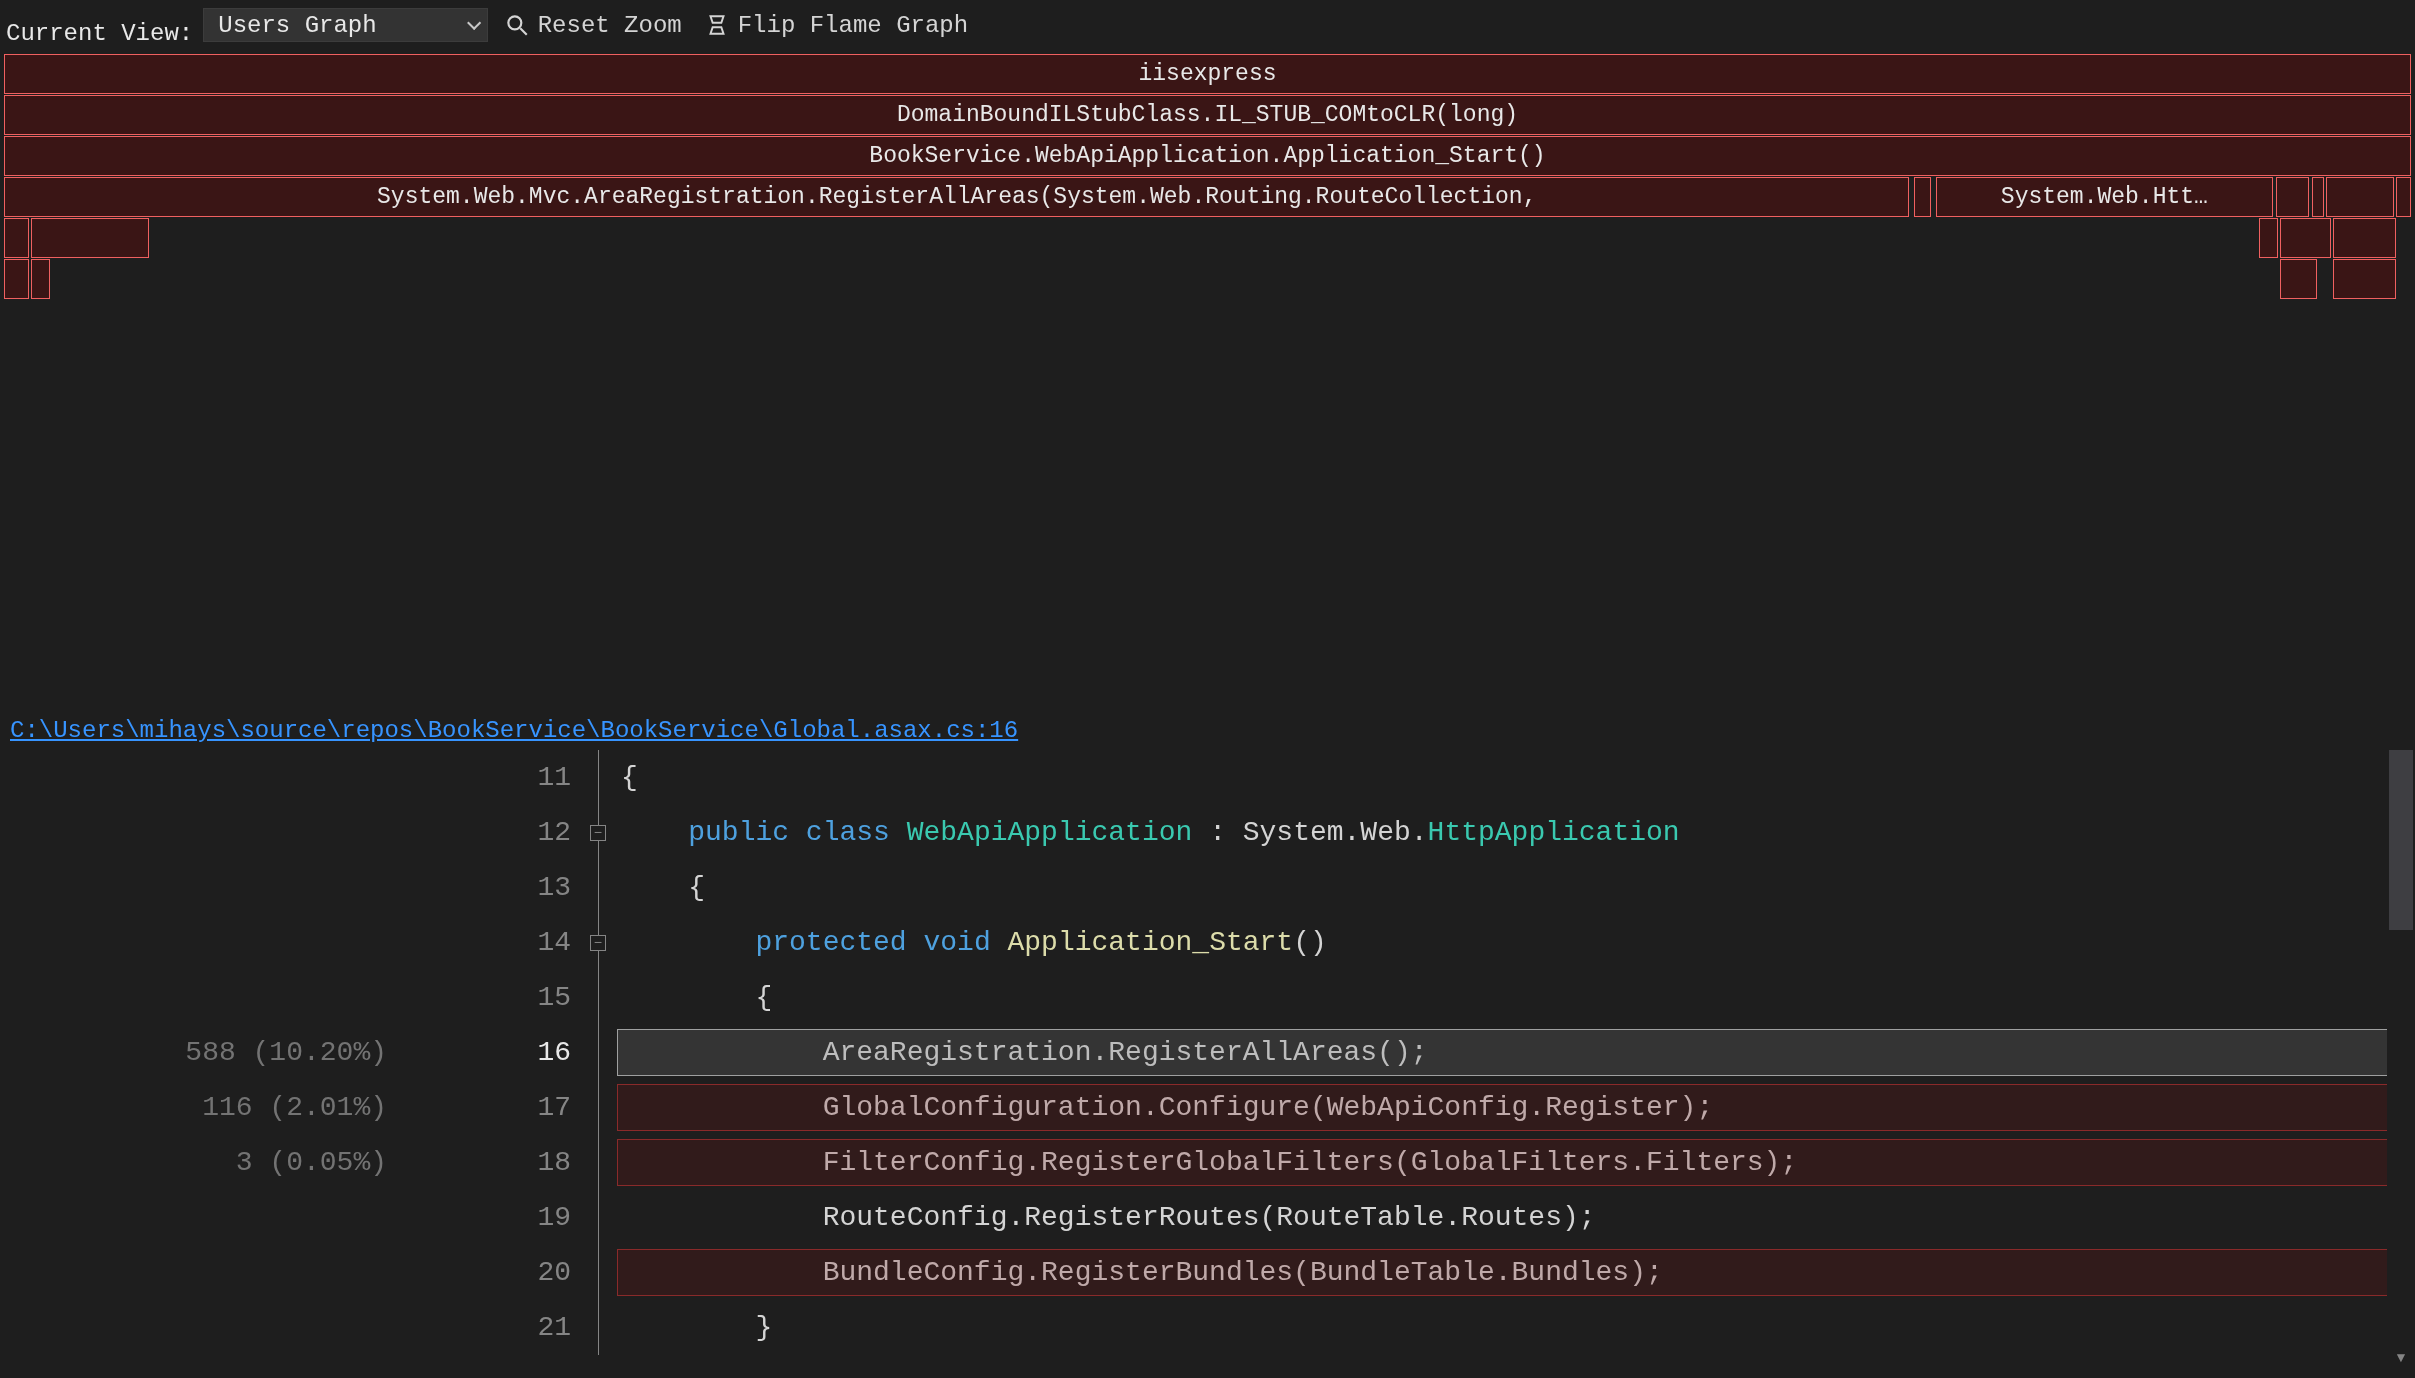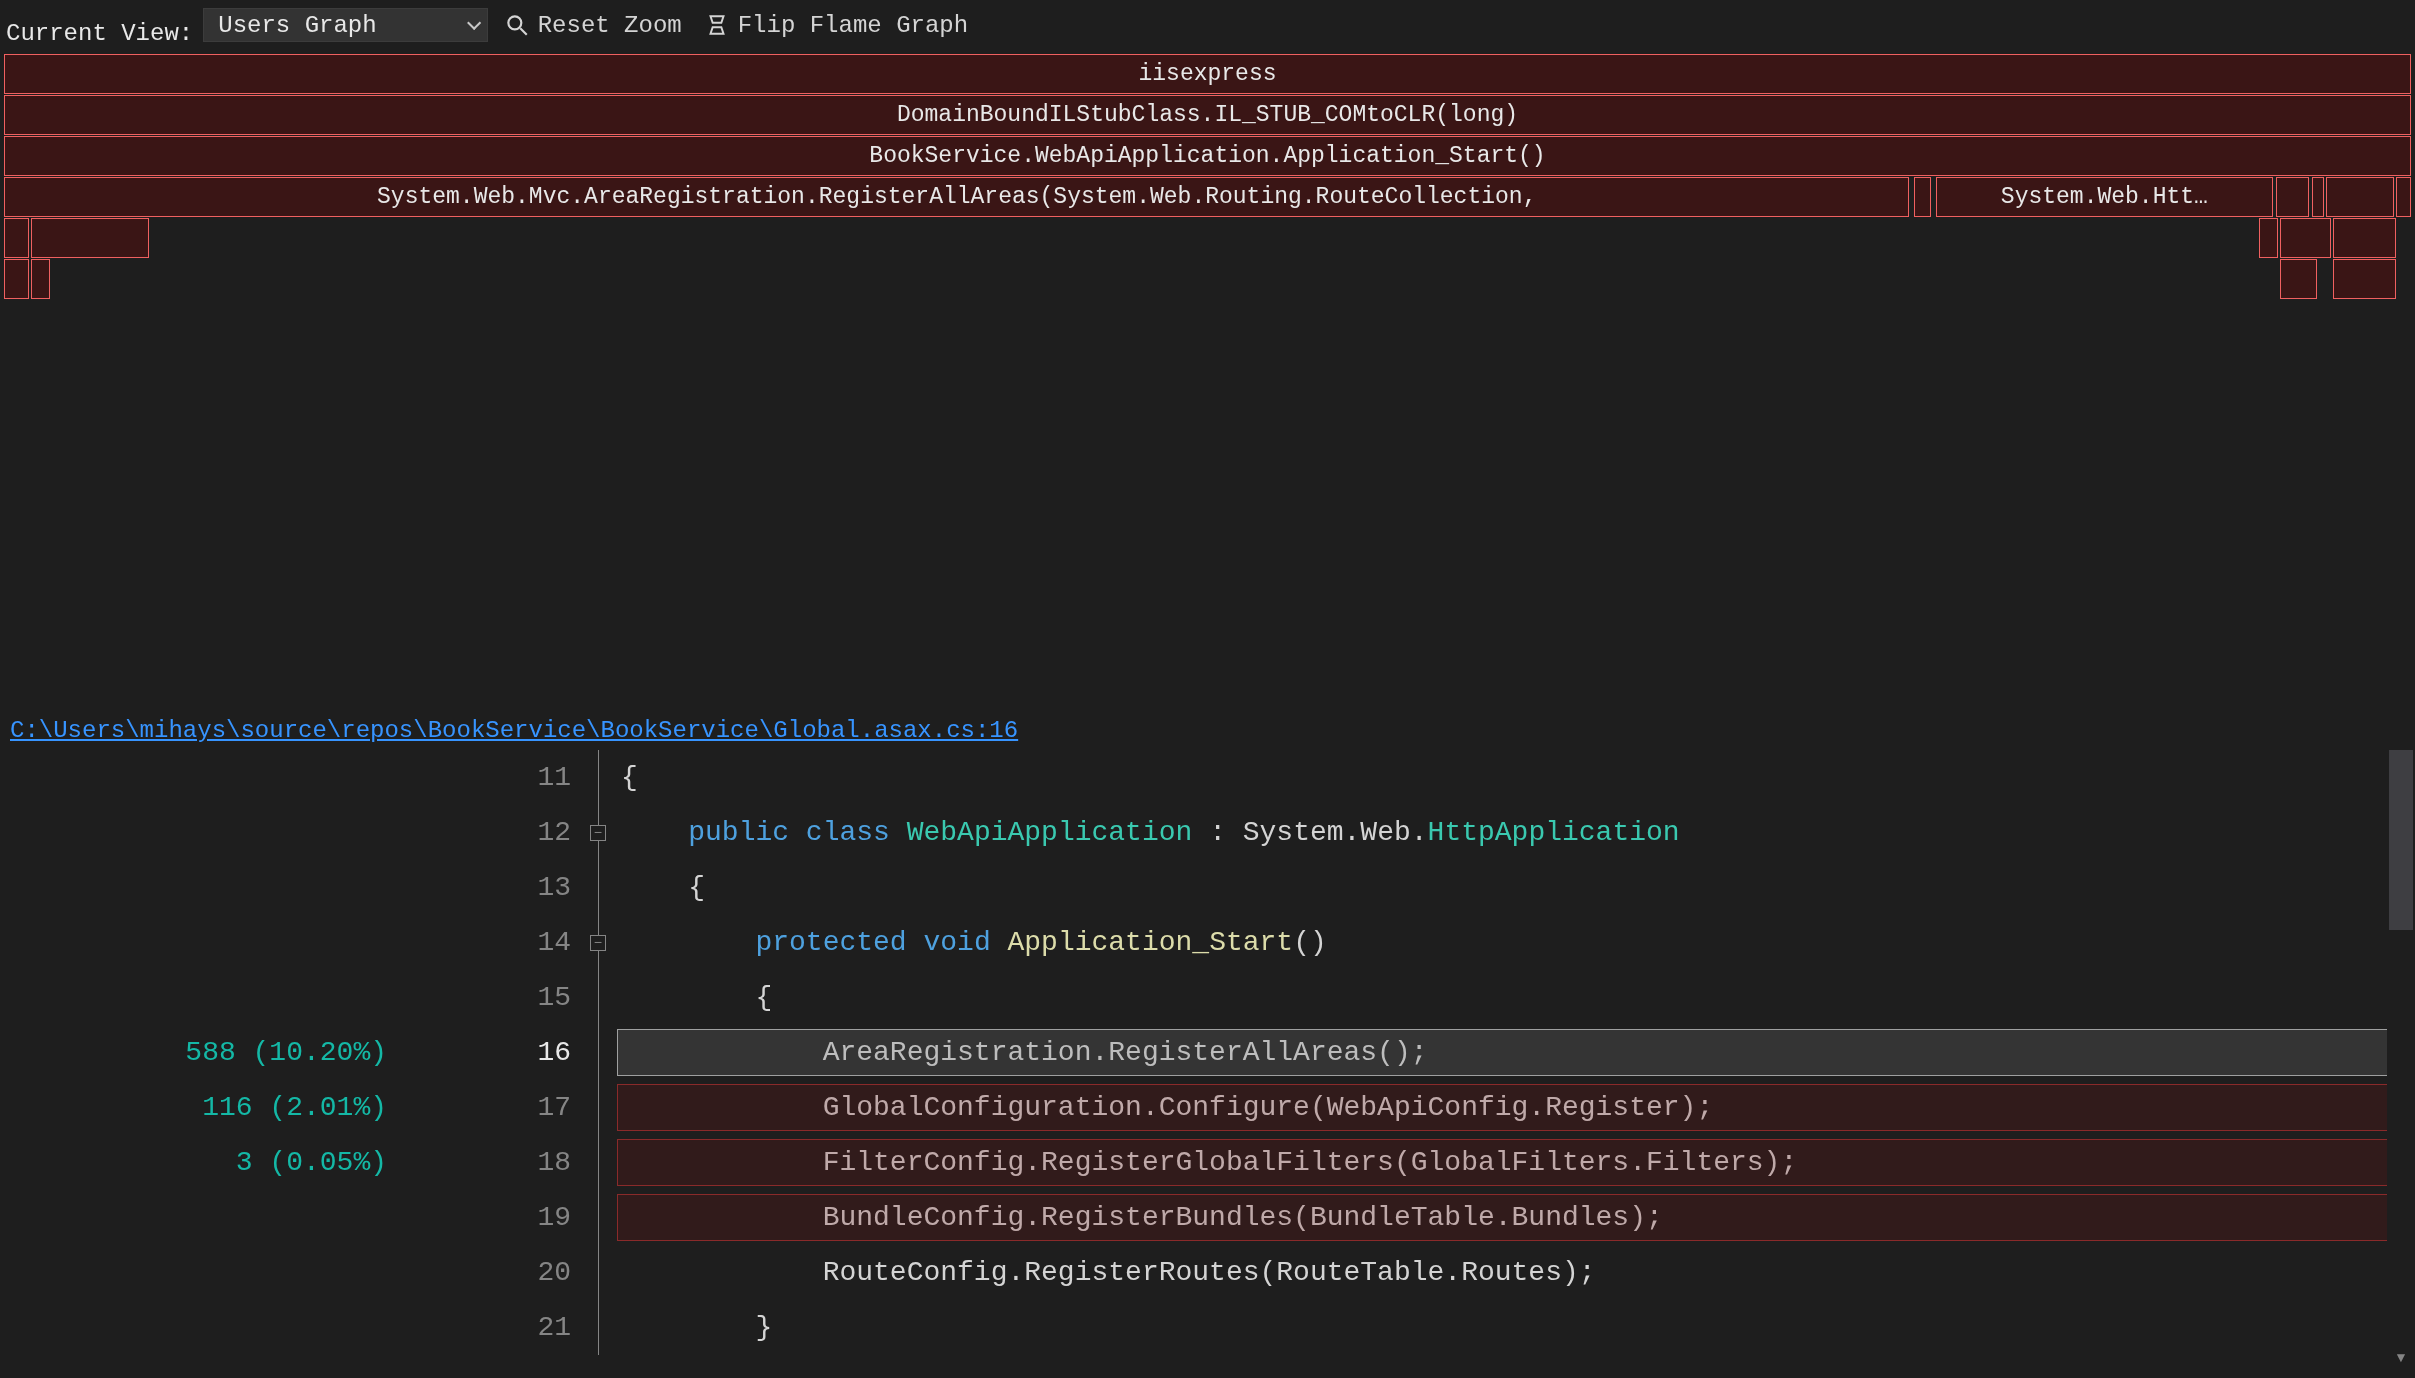--- a/index.html
+++ b/index.html
@@ -94,21 +94,21 @@
   .cost-gutter {
     width: 395px;
     border-right: 0;
     background: #1e1e1e;
   }
   .cost-line {
     height: 55px;
     display: flex; align-items: center; justify-content: flex-end;
     padding-right: 8px;
     font-size: 28px;
-    color: #14b8a6;
+    color: #737373;
   }
 
   .code-panel {
     flex: 1;
     display: flex;
     position: relative;
   }
   .num-gutter {
     width: 190px;
     border-right: 0;
@@ -303,22 +303,22 @@
       </div>
     <div class="text-col" id="text-col">
         <div class="code-line"><span class="plain">{</span></div>
         <div class="code-line"><span class="plain">    </span><span class="kw">public</span><span class="plain"> </span><span class="kw">class</span><span class="plain"> </span><span class="type">WebApiApplication</span><span class="plain"> : System.Web.</span><span class="type">HttpApplication</span></div>
         <div class="code-line"><span class="plain">    {</span></div>
         <div class="code-line"><span class="plain">        </span><span class="kw">protected</span><span class="plain"> </span><span class="kw">void</span><span class="plain"> </span><span class="fn">Application_Start</span><span class="plain">()</span></div>
         <div class="code-line"><span class="plain">        {</span></div>
         <div class="code-line"><div class="hot-box selected"></div><span class="plain">            AreaRegistration.RegisterAllAreas();</span></div>
         <div class="code-line"><div class="hot-box"></div><span class="plain">            GlobalConfiguration.Configure(WebApiConfig.Register);</span></div>
         <div class="code-line"><div class="hot-box"></div><span class="plain">            FilterConfig.RegisterGlobalFilters(GlobalFilters.Filters);</span></div>
+        <div class="code-line"><span class="plain">            RouteConfig.RegisterRoutes(RouteTable.Routes);</span></div>
         <div class="code-line"><div class="hot-box"></div><span class="plain">            BundleConfig.RegisterBundles(BundleTable.Bundles);</span></div>
-        <div class="code-line"><span class="plain">            RouteConfig.RegisterRoutes(RouteTable.Routes);</span></div>
         <div class="code-line"><span class="plain">        }</span></div>
       </div>
     <div class="scrollbar-v">
       <div class="arrow" style="top:0">▲</div>
       <div class="thumb"></div>
       <div class="arrow" style="bottom:0">▼</div>
     </div>
   </div>
 </div>
 

